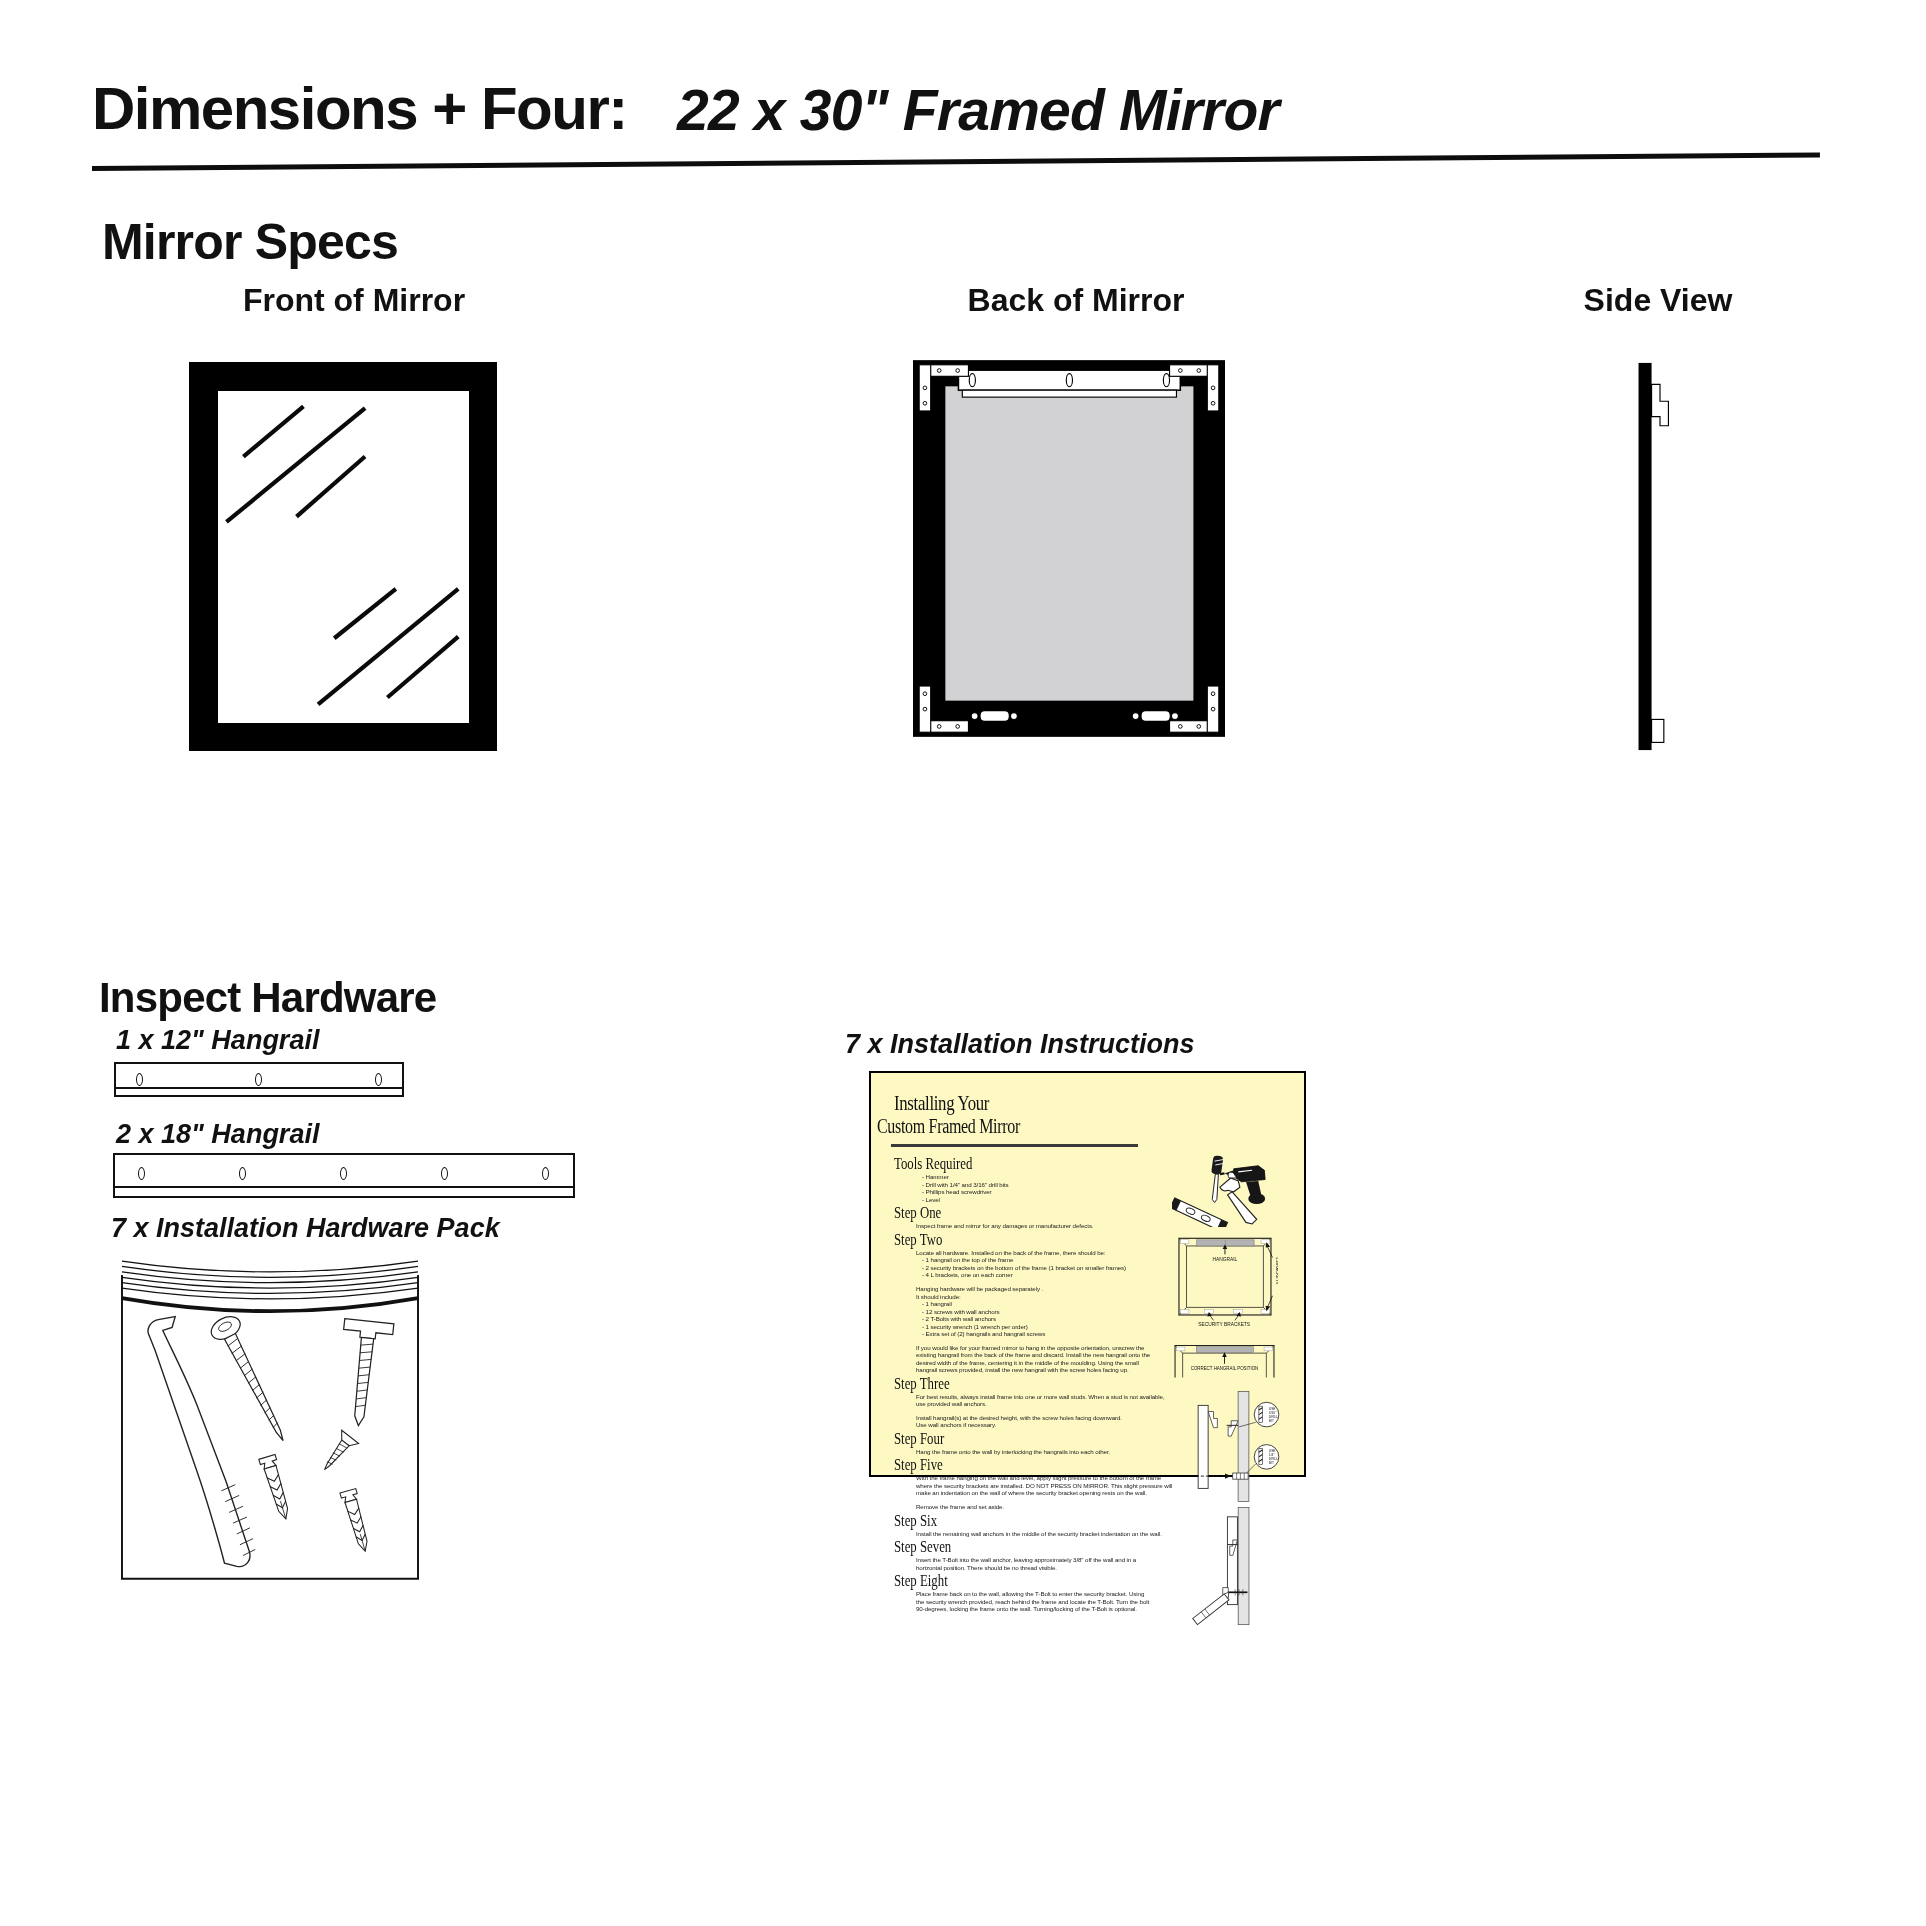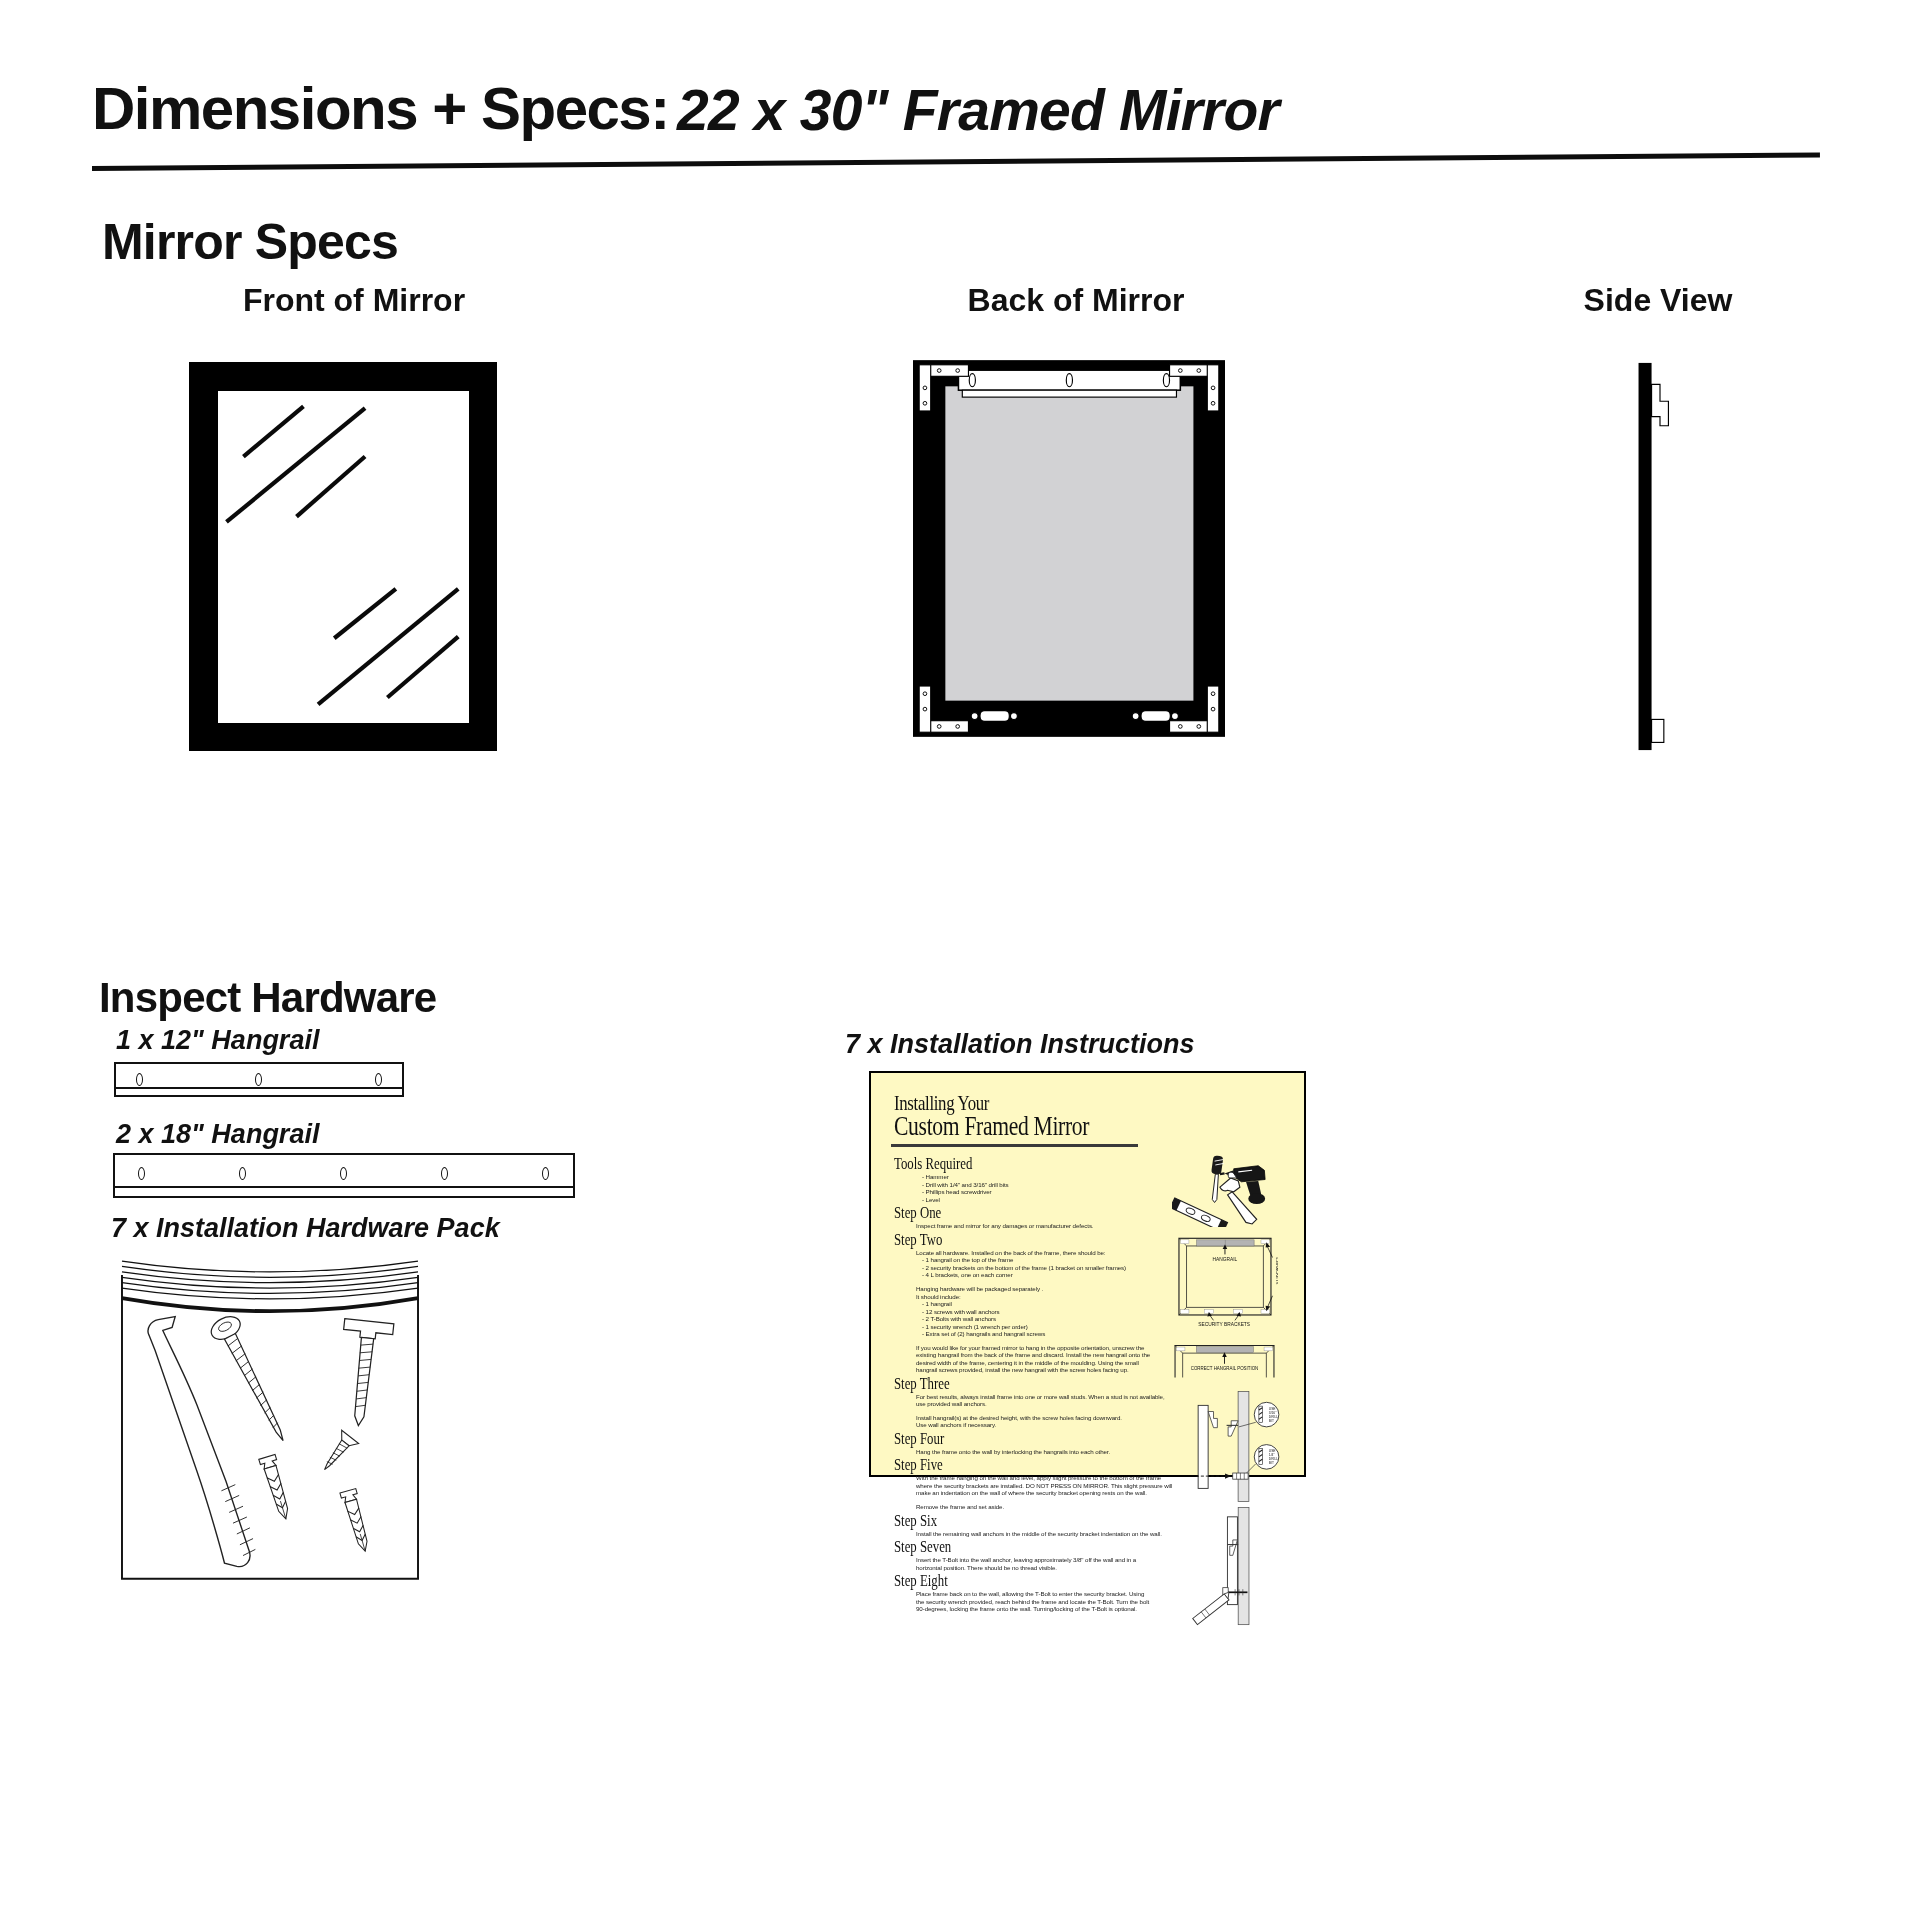--- a/index.html
+++ b/index.html
@@ -19,33 +19,33 @@
   .front-glass{position:absolute;top:28.5px;left:28.5px;width:251px;height:332px;background:#fff;}
   
   .rail{background:#fff;border:2.3px solid #111;box-sizing:border-box;}
   .rail .divider{position:absolute;left:0;right:0;height:1.5px;background:#111;}
   .rail .hole{position:absolute;width:7px;height:13px;border:1.5px solid #111;border-radius:50%;box-sizing:border-box;}
   
   .doc{top:1071px;left:869px;width:437px;height:406px;border:2.3px solid #000;box-sizing:border-box;background:#fef9c3;}
   .doc-flow{position:absolute;top:18.5px;left:0;width:331px;}
   .doc-serif{font-family:"Liberation Serif",serif;display:inline-block;transform:scaleX(.8);transform-origin:left center;white-space:nowrap;letter-spacing:-0.4px;}
   .doc-title1{margin-left:23px;font-size:21px;line-height:21px;}
-  .doc-title2{margin-left:23px;font-size:27px;line-height:25.4px;}
+  .doc-title2{margin-left:6px;font-size:20px;line-height:25.4px;}
   .doc-underline{margin:5.4px 0 7px 20px;width:247px;height:3.1px;background:#3a3a3a;}
   .doc-h{margin-left:23px;font-size:16px;line-height:19px;font-family:Liberation Serif, serif;}
   .doc-h span{display:inline-block;transform:scaleX(.8);transform-origin:left center;white-space:nowrap;}
   .doc-line{margin-left:45px;font-size:6.2px;line-height:7.5px;white-space:nowrap;letter-spacing:-0.1px;color:#222;}
   .doc-bullet{margin-left:51px;}
   .doc-gap{height:6.2px;}
   svg text{font-family:"Liberation Sans",sans-serif;fill:#111;}
 </style>
 </head>
 <body>
 
-<div class="abs main-title">Dimensions + Specs:</div>
+<div class="abs main-title">Dimensions + Four:</div>
 <div class="abs main-title-product">22 x 30" Framed Mirror</div>
 <div class="abs title-rule"></div>
 
 <div class="abs h-mirror-specs">Mirror Specs</div>
 
 <div class="abs view-label" style="top:282px;left:354px;">Front of Mirror</div>
 <div class="abs view-label" style="top:282px;left:1076px;">Back of Mirror</div>
 <div class="abs view-label" style="top:282px;left:1658px;">Side View</div>
 
 <div class="abs front-mirror">

